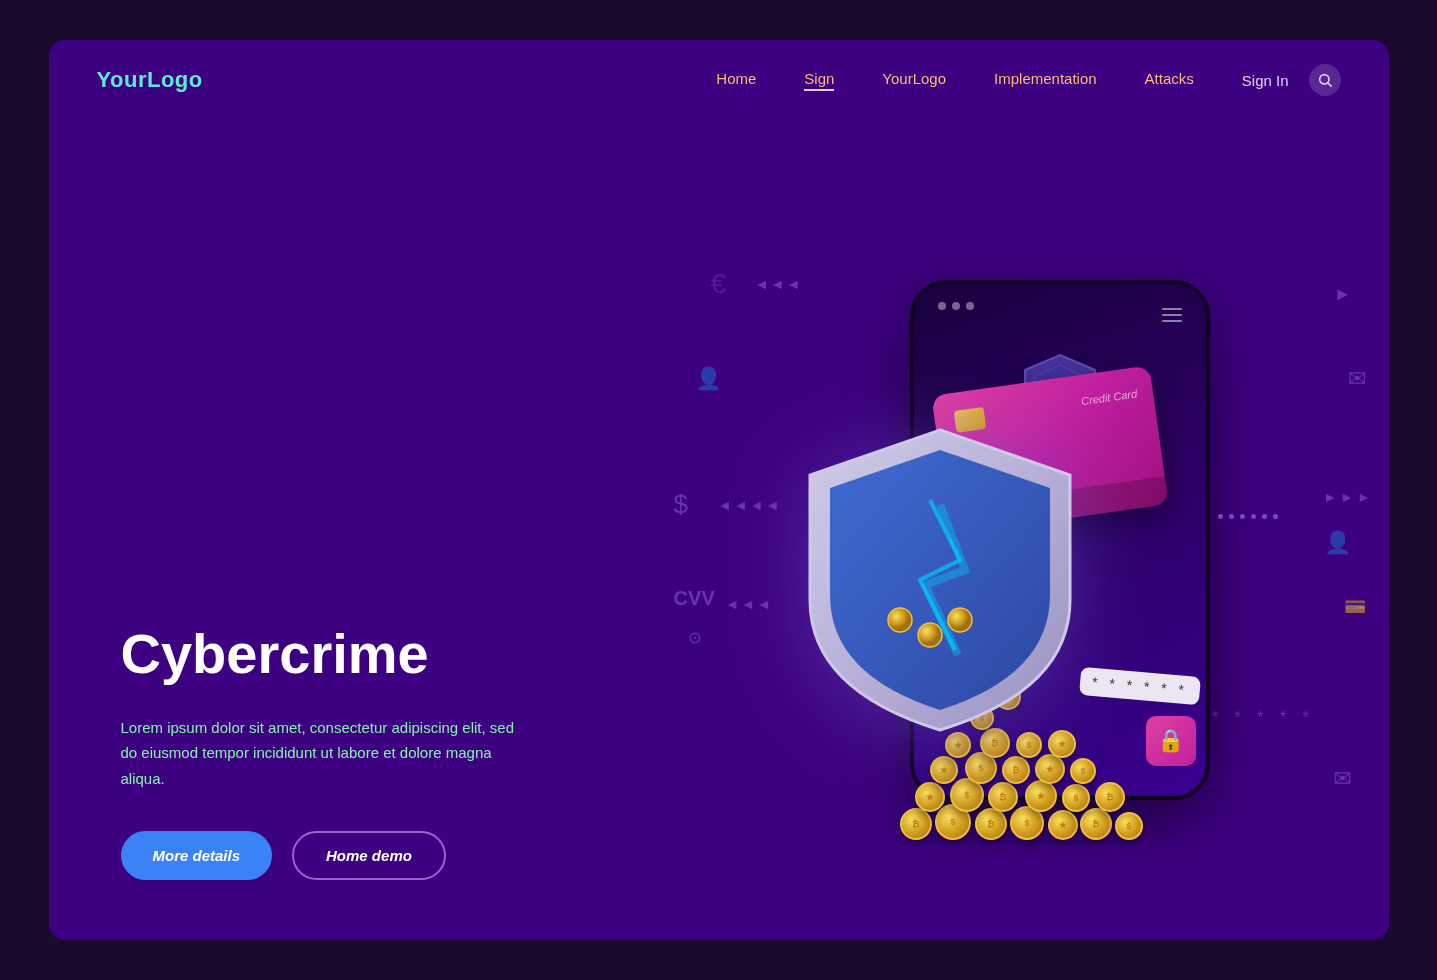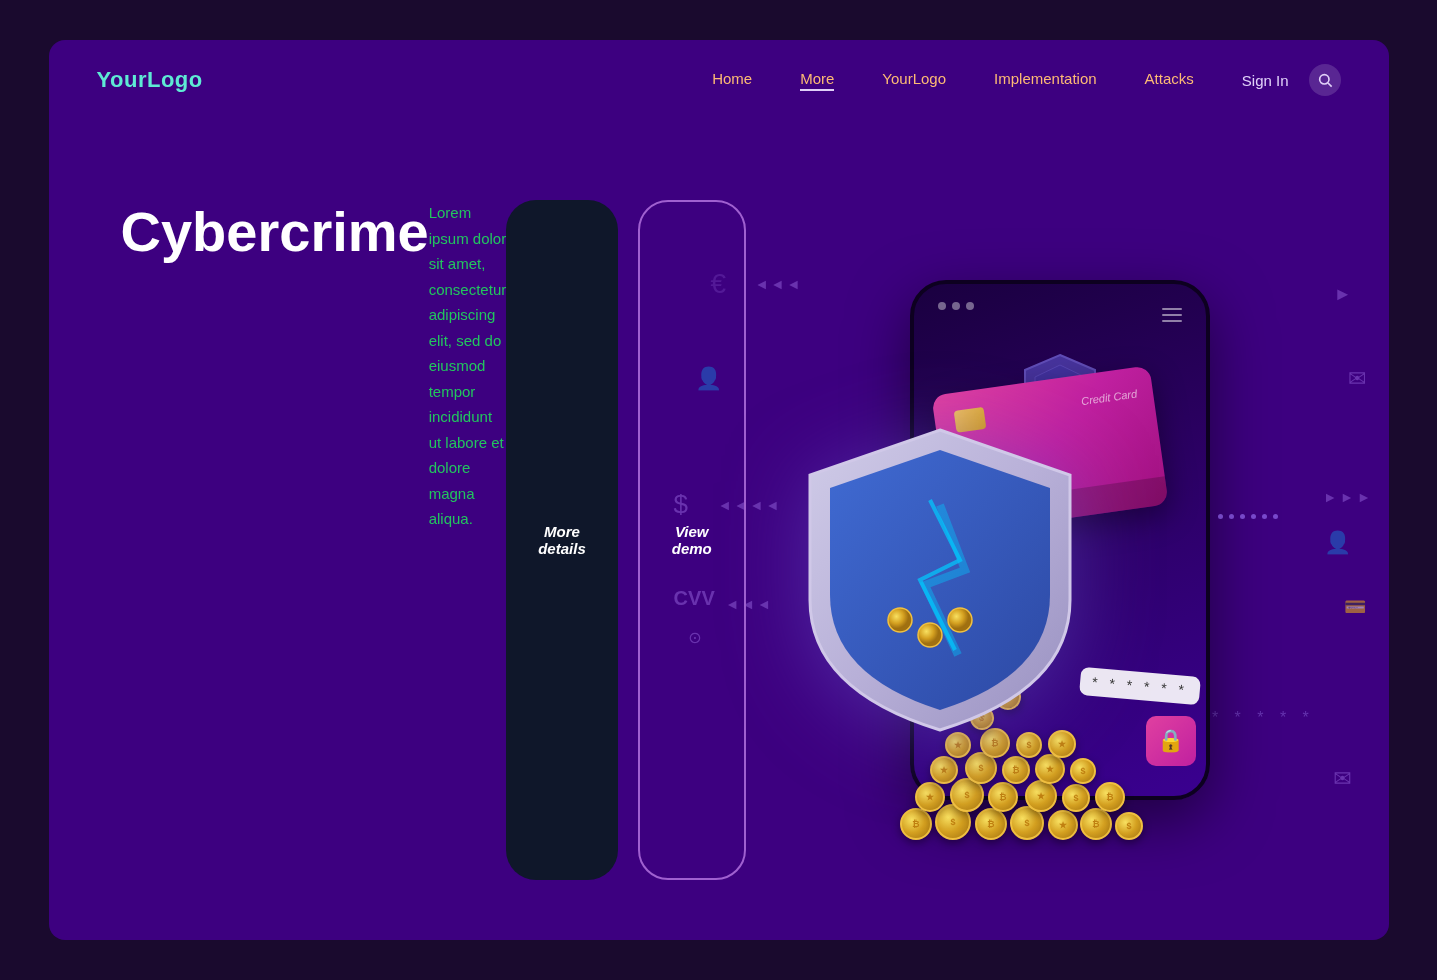--- a/index.html
+++ b/index.html
@@ -77,43 +77,44 @@
     .main-content {
       display: flex;
       flex: 1;
       position: relative;
     }
     
     .left-section {
       width: 45%;
       padding: 80px 48px 60px 72px;
       display: flex;
-      justify-content: flex-start;
+      flex-direction: column;
+      justify-content: flex-end;
       z-index: 10;
     }
     .hero-title {
       font-size: 56px;
       font-weight: bold;
       color: #ffffff;
       line-height: 1.15;
       margin-bottom: 28px;
     }
     .hero-description {
       font-size: 15px;
-      color: #22c55e;
+      color: #86efac;
       line-height: 1.7;
       margin-bottom: 40px;
       max-width: 400px;
     }
     .btn-group {
       display: flex;
       gap: 20px;
     }
     .btn-primary {
-      background: #0f172a;
+      background: #3b82f6;
       color: #ffffff;
       font-size: 15px;
       font-weight: 600;
       padding: 14px 32px;
       border-radius: 30px;
       border: none;
       cursor: pointer;
       font-style: italic;
     }
     .btn-secondary {
@@ -312,21 +313,21 @@
   </style>
 </head>
 <body>
 
 <div class="page-wrapper">
 
   <header class="header">
     <div class="logo">YourLogo</div>
     <nav class="nav">
       <a class="nav-item">Home</a>
-      <a class="nav-item active">More</a>
+      <a class="nav-item active">Sign</a>
       <a class="nav-item">YourLogo</a>
       <a class="nav-item">Implementation</a>
       <a class="nav-item">Attacks</a>
     </nav>
     <div class="header-right">
       <span class="sign-in">Sign In</span>
       <div class="search-icon-btn">
         <svg width="16" height="16" viewBox="0 0 24 24" fill="none" stroke="currentColor" stroke-width="2.5">
           <circle cx="11" cy="11" r="7"></circle>
           <line x1="16.5" y1="16.5" x2="22" y2="22"></line>
@@ -337,21 +338,21 @@
 
   <div class="main-content">
 
     <div class="left-section">
       <h1 class="hero-title">
         <span>Cybercrime</span><br>
       </h1>
       <p class="hero-description">Lorem ipsum dolor sit amet, consectetur adipiscing elit, sed do eiusmod tempor incididunt ut labore et dolore magna aliqua.</p>
       <div class="btn-group">
         <button class="btn-primary">More details</button>
-        <button class="btn-secondary">View demo</button>
+        <button class="btn-secondary">Home demo</button>
       </div>
     </div>
 
     <div class="right-section">
 
       <div class="float-symbols">
 
         <span class="sym" style="top:18%;left:8%;font-size:28px;opacity:0.5;">€</span>
 
         <span class="sym" style="top:19%;left:14%;font-size:14px;letter-spacing:2px;">◄◄◄</span>

